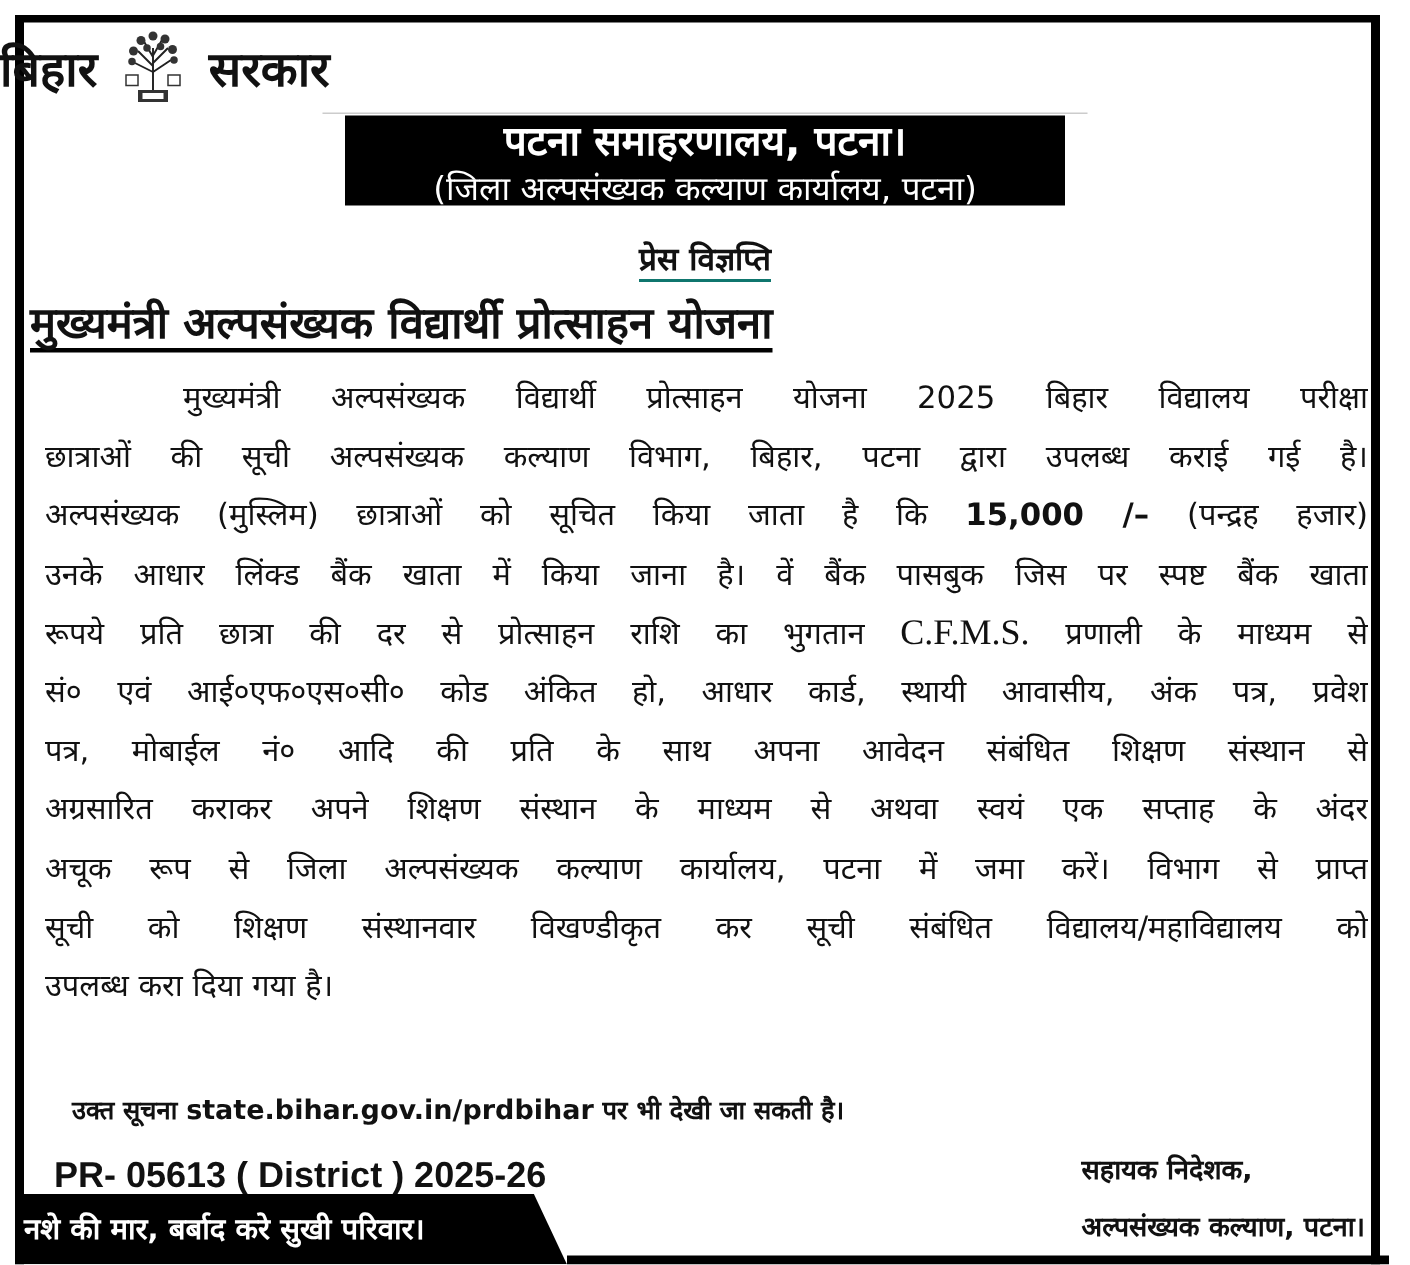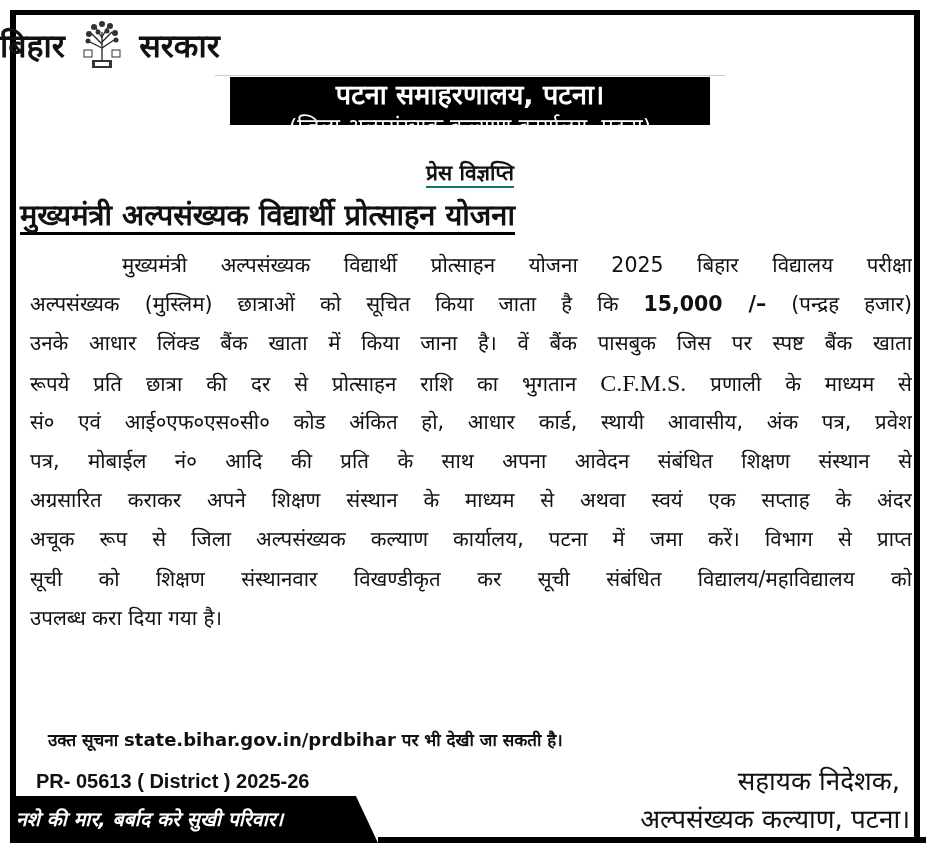--- a/index.html
+++ b/index.html
@@ -5,41 +5,41 @@
   html, body { margin: 0; padding: 0; background: #ffffff; }
   body { width: 940px; height: 843px; position: relative; overflow: hidden;
          font-family: "DejaVu Sans", "Liberation Sans", sans-serif; color: #111; }
   .frame { position: absolute; left: 10px; top: 10px; width: 910px; height: 833px;
            border-left: 6px solid #000; border-right: 6px solid #000; border-top: 5px solid #000;
            box-sizing: border-box; }
   .masthead { position: absolute; left: 0; top: 18px; width: 940px; text-align: left; height: 55px; }
   .masthead .word { font-size: 32px; font-weight: bold; display: inline-block; vertical-align: middle; letter-spacing: 0px; }
   .emblem { display: inline-block; vertical-align: middle; width: 44px; height: 52px; margin: 0 10px; }
   .hr-thin { position: absolute; left: 215px; width: 510px; top: 75px; height: 1px; background: #ccc; }
-  .office-box { position: absolute; left: 230px; top: 77px; width: 480px; height: 48px; background: #000; color: #fff; text-align: center; }
+  .office-box { position: absolute; left: 230px; top: 77px; width: 480px; height: 60px; background: #000; color: #fff; text-align: center; }
   .office-box .l1 { font-size: 27px; font-weight: bold; line-height: 34px; margin-top: 1px; }
   .office-box .l2 { font-size: 22px; line-height: 30px; }
   .press { position: absolute; left: 0; width: 940px; top: 158px; text-align: center; font-size: 21px; font-weight: bold; }
   .press span { border-bottom: 2px solid #0f766e; padding-bottom: 1px; }
   .scheme { position: absolute; left: 0; width: 940px; top: 194px; text-align: left; font-size: 29px; font-weight: bold; padding-left: 20px; }
   .scheme span { border-bottom: 3px solid #000; padding-bottom: 0px; }
   .body-text { position: absolute; left: 30px; top: 246px; width: 882px; font-size: 20.5px; line-height: 39.2px;
                text-align: justify; }
   .body-text .line { display: block; text-align: justify; text-align-last: justify; white-space: nowrap; overflow: hidden; height: 39.2px; }
   .body-text .line.first { padding-left: 92px; }
   .body-text .line.last { text-align-last: left; }
   .b { font-weight: bold; }
   .cfms { font-family: "Liberation Serif", "DejaVu Serif", serif; font-size: 24px; }
   .notice { position: absolute; left: 48px; top: 728px; font-size: 17px; font-weight: bold; }
   .notice .url { font-size: 18px; }
-  .pr { position: absolute; left: 36px; top: 770px; font-size: 20px; font-weight: bold; font-family: "Liberation Sans", sans-serif; }
-  .slogan-text { position: absolute; left: 16px; top: 805px; font-size: 19.5px; color: #fff; font-weight: bold; white-space: nowrap; font-style: italic; }
+  .pr { position: absolute; left: 36px; top: 770px; font-size: 24px; font-weight: bold; font-family: "Liberation Sans", sans-serif; }
+  .slogan-text { position: absolute; left: 16px; top: 805px; font-size: 19.5px; color: #fff; font-weight: bold; white-space: nowrap; }
   .slogan-bg { position: absolute; left: 10px; top: 796px; width: 368px; height: 47px; background: #000;
                clip-path: polygon(0 0, 94% 0, 100% 100%, 0 100%); }
-  .signature { position: absolute; right: 30px; top: 762px; text-align: right; font-size: 26px; font-weight: normal; line-height: 38px; }
+  .signature { position: absolute; right: 30px; top: 762px; font-size: 18px; font-weight: bold; line-height: 38px; }
   .signature .l1 { padding-right: 10px; }
   .bottom-rule { position: absolute; left: 378px; right: 14px; bottom: 0; height: 6px; background: #000; }
 </style>
 </head>
 <body>
 
 <div class="frame"></div>
 
 <div class="masthead">
   <span class="word">बिहार</span>
@@ -79,20 +79,21 @@
 <div class="press">
   <span>प्रेस विज्ञप्ति</span>
 </div>
 
 <div class="scheme">
   <span>मुख्यमंत्री अल्पसंख्यक विद्यार्थी प्रोत्साहन योजना</span>
 </div>
 
 <div class="body-text" id="body-text">
     <span class="line first"><span>मुख्यमंत्री अल्पसंख्यक विद्यार्थी प्रोत्साहन योजना 2025 बिहार विद्यालय परीक्षा</span></span>
+    <span class="line"><span>छात्राओं की सूची अल्पसंख्यक कल्याण विभाग, बिहार, पटना द्वारा उपलब्ध कराई गई है।</span></span>
     <span class="line"><span>अल्पसंख्यक (मुस्लिम) छात्राओं को सूचित किया जाता है कि </span><span class="b">15,000 /–</span><span> (पन्द्रह हजार)</span></span>
     <span class="line"><span>उनके आधार लिंक्ड बैंक खाता में किया जाना है। वें बैंक पासबुक जिस पर स्पष्ट बैंक खाता</span></span>
     <span class="line"><span>रूपये प्रति छात्रा की दर से प्रोत्साहन राशि का भुगतान </span><span class="cfms">C.F.M.S.</span><span> प्रणाली के माध्यम से</span></span>
     <span class="line"><span>सं० एवं आई०एफ०एस०सी० कोड अंकित हो, आधार कार्ड, स्थायी आवासीय, अंक पत्र, प्रवेश</span></span>
     <span class="line"><span>पत्र, मोबाईल नं० आदि की प्रति के साथ अपना आवेदन संबंधित शिक्षण संस्थान से</span></span>
     <span class="line"><span>अग्रसारित कराकर अपने शिक्षण संस्थान के माध्यम से अथवा स्वयं एक सप्ताह के अंदर</span></span>
     <span class="line"><span>अचूक रूप से जिला अल्पसंख्यक कल्याण कार्यालय, पटना में जमा करें। विभाग से प्राप्त</span></span>
     <span class="line"><span>सूची को शिक्षण संस्थानवार विखण्डीकृत कर सूची संबंधित विद्यालय/महाविद्यालय को</span></span>
     <span class="line last"><span>उपलब्ध करा दिया गया है।</span></span>
   </div>

